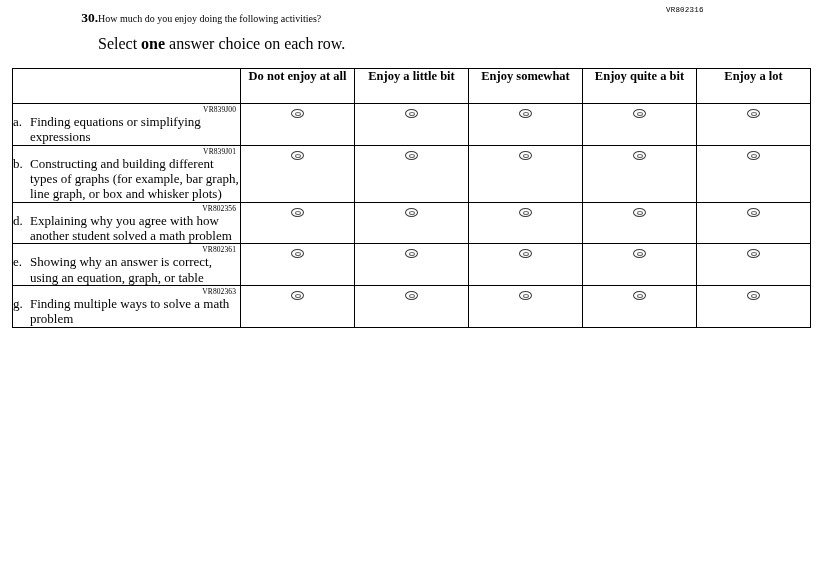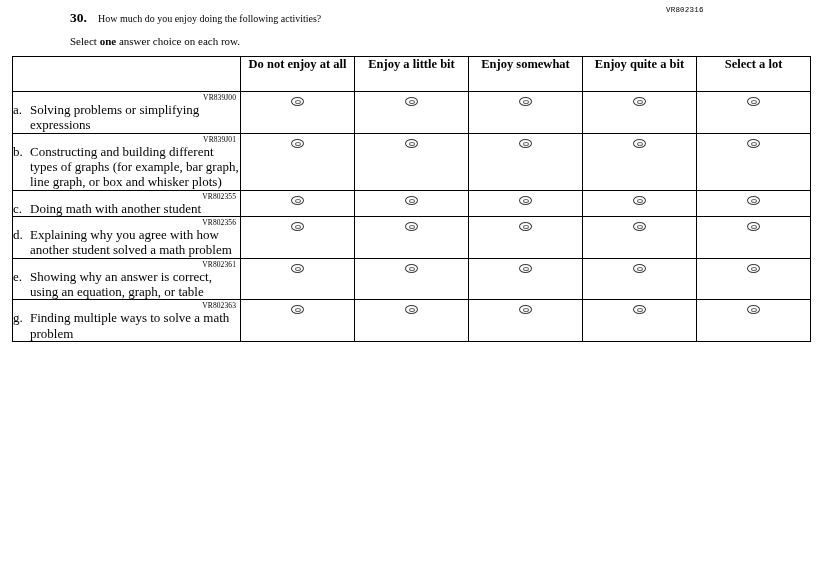--- a/index.html
+++ b/index.html
@@ -32,38 +32,40 @@
   .question-block {
     position: absolute;
     top: 10px;
     left: 70px;
     right: 20px;
   }
   .q-line {
     display: flex;
     align-items: baseline;
     font-size: 13.5px;
+    text-align: right;
   }
   .q-num {
     font-weight: bold;
     width: 28px;
     flex: 0 0 28px;
   }
   .q-text {
     font-size: 10px;
   }
   .q-sub {
     margin-top: 9px;
-    font-size: 11px;
+    margin-left: 28px;
+    font-size: 16px;
   }
   .q-sub b { font-weight: bold; }
 
   table.matrix {
     position: absolute;
-    top: 56px;
+    top: 68px;
     left: 12px;
     width: 700px;
     border-collapse: collapse;
     table-layout: fixed;
   }
   table.matrix td, table.matrix th {
     border: 1px solid #000;
     vertical-align: top;
     padding: 0;
   }
@@ -159,31 +161,31 @@
       <col class="c-opt">
       <col class="c-opt">
     </colgroup>
     <thead>
       <tr>
         <th class="col-stem"></th>
         <th>Do not enjoy at all</th>
         <th>Enjoy a little bit</th>
         <th>Enjoy somewhat</th>
         <th>Enjoy quite a bit</th>
-        <th>Select a lot</th>
+        <th>Enjoy a lot</th>
       </tr>
     </thead>
     <tbody>
 
       <tr>
         <td class="stem-cell">
           <span class="stem-code">VR839J00</span>
           <div class="stem-inner">
             <span class="stem-letter">a.</span>
-            <span class="stem-text">Solving problems or simplifying expressions</span>
+            <span class="stem-text">Finding equations or simplifying expressions</span>
           </div>
         </td>
         <td class="opt-cell"><span class="bubble"></span></td>
         <td class="opt-cell"><span class="bubble"></span></td>
         <td class="opt-cell"><span class="bubble"></span></td>
         <td class="opt-cell"><span class="bubble"></span></td>
         <td class="opt-cell"><span class="bubble"></span></td>
       </tr>
 
       <tr>
@@ -194,34 +196,20 @@
             <span class="stem-text">Constructing and building different types of graphs (for example, bar graph, line graph, or box and whisker plots)</span>
           </div>
         </td>
         <td class="opt-cell"><span class="bubble"></span></td>
         <td class="opt-cell"><span class="bubble"></span></td>
         <td class="opt-cell"><span class="bubble"></span></td>
         <td class="opt-cell"><span class="bubble"></span></td>
         <td class="opt-cell"><span class="bubble"></span></td>
       </tr>
 
-      <tr>
-        <td class="stem-cell">
-          <span class="stem-code">VR802355</span>
-          <div class="stem-inner">
-            <span class="stem-letter">c.</span>
-            <span class="stem-text">Doing math with another student</span>
-          </div>
-        </td>
-        <td class="opt-cell"><span class="bubble"></span></td>
-        <td class="opt-cell"><span class="bubble"></span></td>
-        <td class="opt-cell"><span class="bubble"></span></td>
-        <td class="opt-cell"><span class="bubble"></span></td>
-        <td class="opt-cell"><span class="bubble"></span></td>
-      </tr>
 
       <tr>
         <td class="stem-cell">
           <span class="stem-code">VR802356</span>
           <div class="stem-inner">
             <span class="stem-letter">d.</span>
             <span class="stem-text">Explaining why you agree with how another student solved a math problem</span>
           </div>
         </td>
         <td class="opt-cell"><span class="bubble"></span></td>

